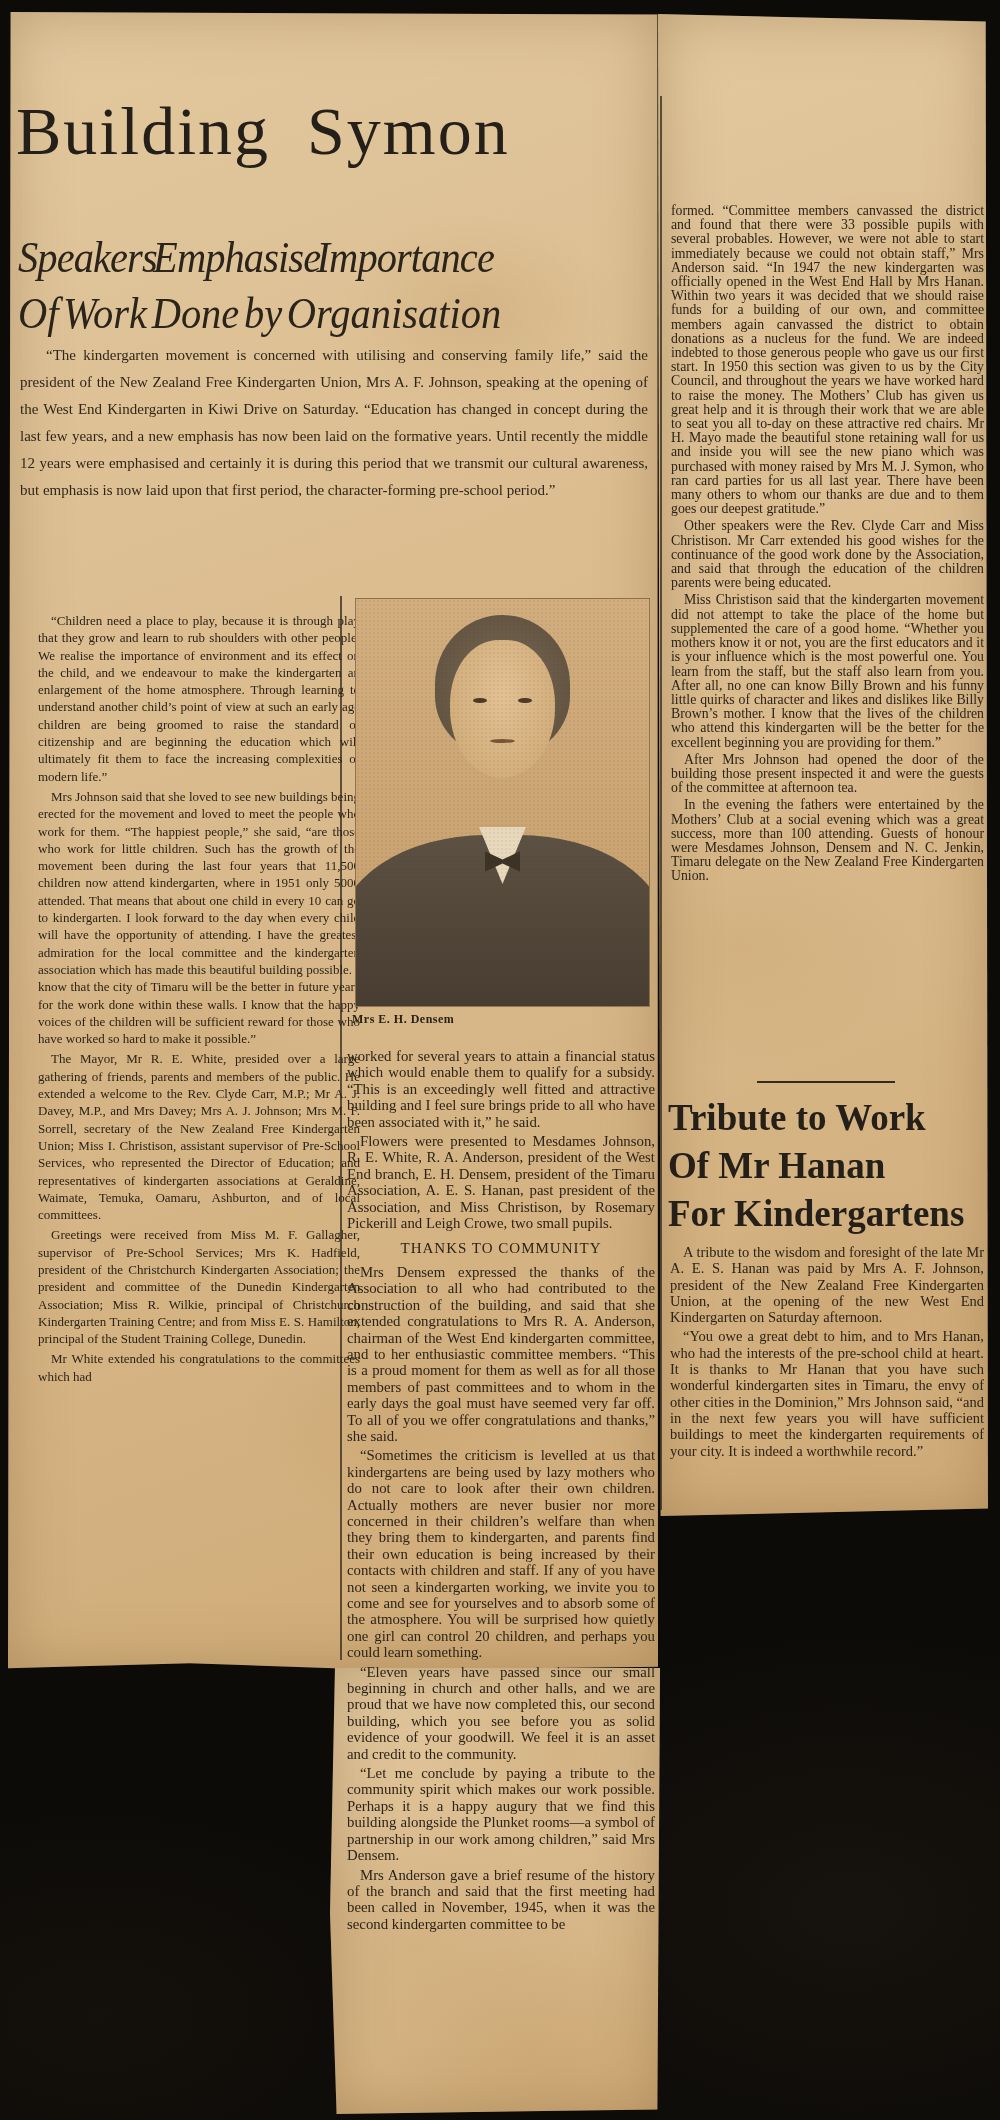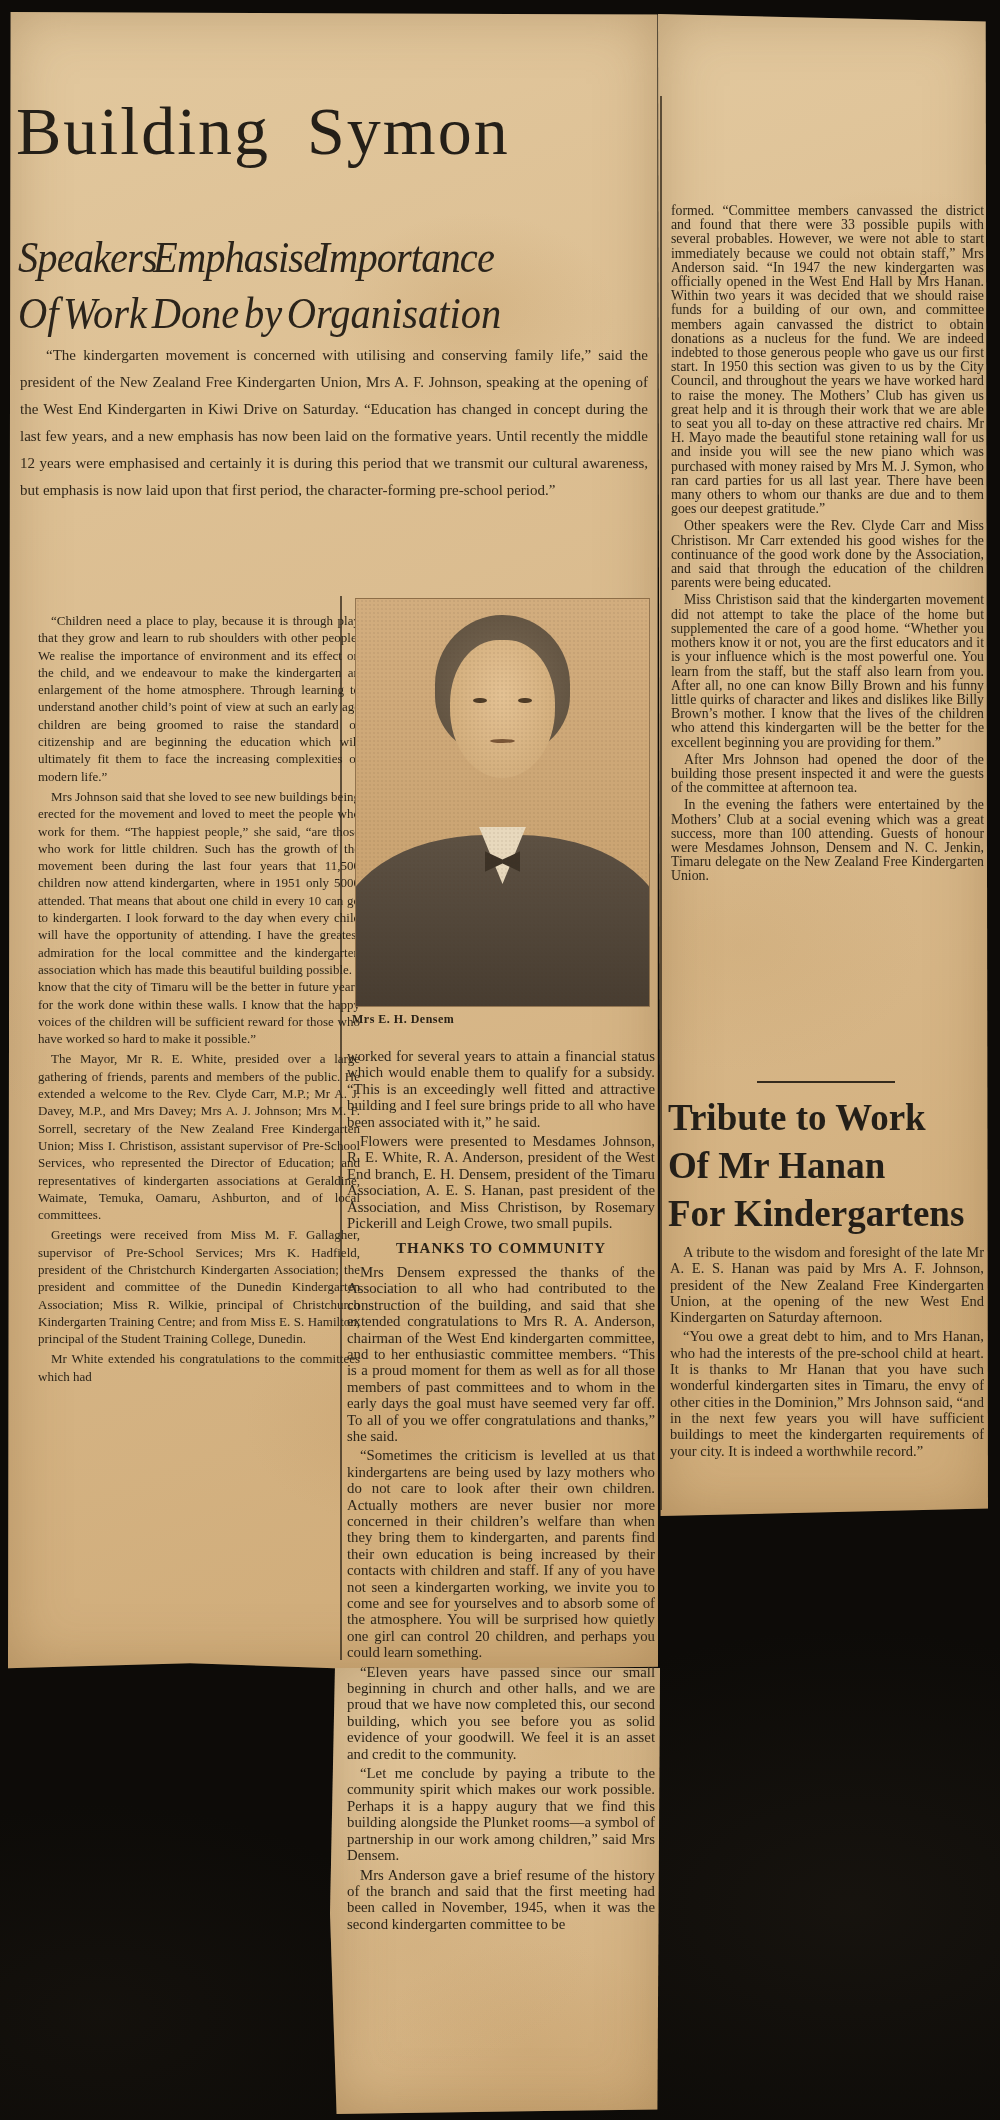--- a/index.html
+++ b/index.html
@@ -40,21 +40,21 @@
   #lead { left:20px; top:342px; width:628px; font-size:15px; line-height:27px;
           text-align:justify; text-indent:26px; color:#30271a; }
 
   .col { text-align:justify; overflow:hidden; }
   .col p { margin:0 0 3px 0; text-indent:13px; }
   .col p.flush { text-indent:0; }
   #col-left  { left:14px;  top:612px;  width:322px; height:1050px; font-size:13px; line-height:17.3px;margin-left:24px; }
   #col-mid   { left:347px; top:1048px; width:308px; height:1062px; font-size:14.8px; line-height:16.4px; }
   #col-right { left:671px; top:168px;  width:313px; height:900px;  font-size:13.8px; line-height:14.2px;margin-top:36px; }
 
-  .crosshead { text-align:center; font-weight:bold; font-size:15px; letter-spacing:1px;
+  .crosshead { text-align:center; font-weight:normal; font-size:15px; letter-spacing:1px;
                text-indent:0 !important; margin:9px 0 7px 0 !important; }
 
   .rule-v { position:absolute; width:1.5px; background:rgba(52,41,27,.75); }
   #rule-mid-left  { left:340px; top:596px; height:1064px; }
   #rule-mid-right { left:660px; top:96px;  height:1414px; }
   #rule-divider   { position:absolute; left:757px; top:1081px; width:138px; height:2px; background:#352b1d; }
 
   
   #photo { left:355px; top:598px; width:293px; height:407px;
            background: linear-gradient(#d2ad7e,#c69f6c);

